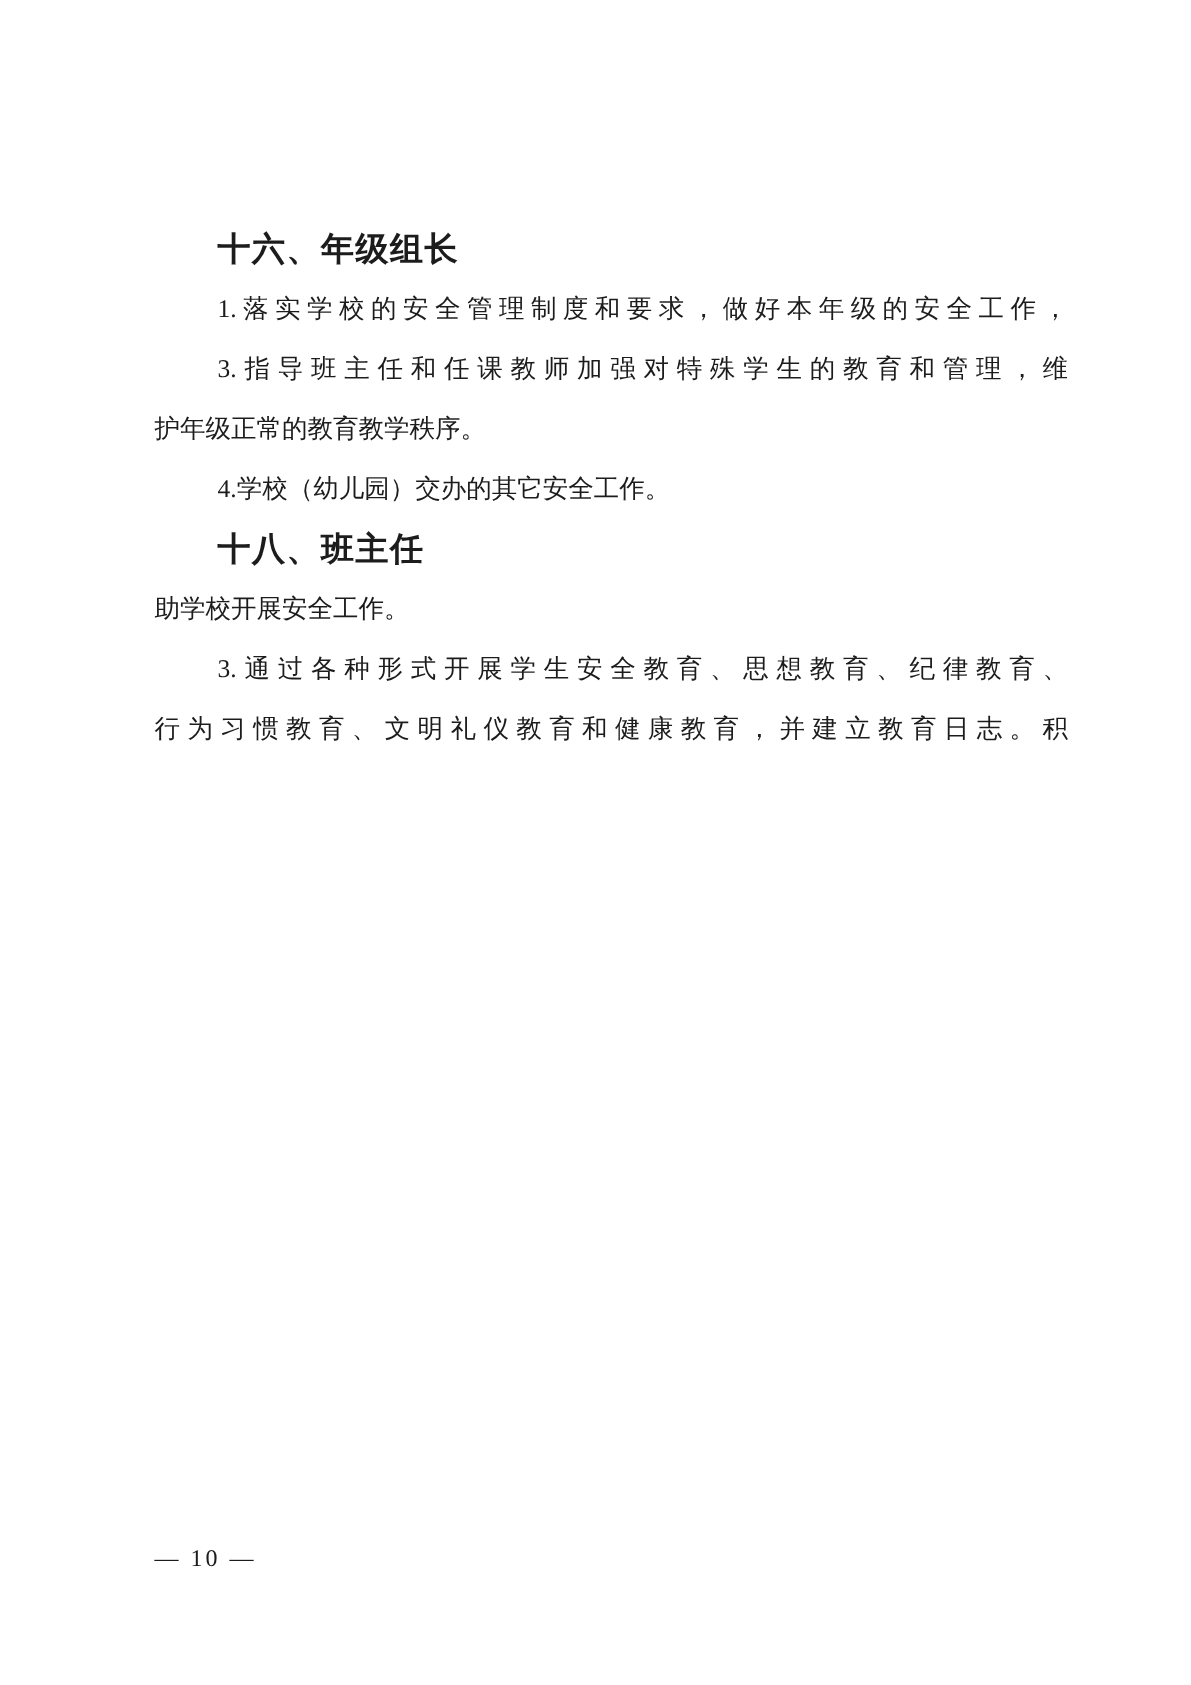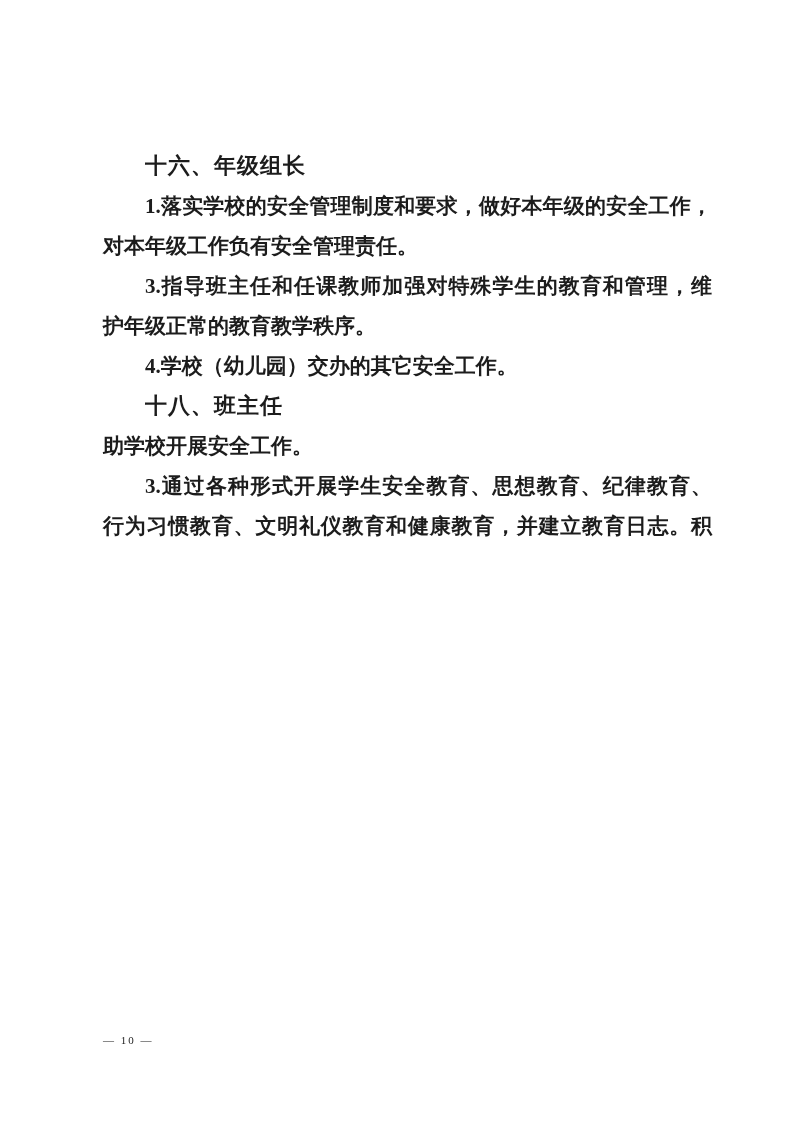--- a/index.html
+++ b/index.html
@@ -12,64 +12,62 @@
     font-family: "Liberation Serif", "DejaVu Serif", serif;
   }
   .doc {
     position: absolute;
     left: 103px;
     top: 146px;
     width: 609px;
   }
   .ln {
     font-family: "Liberation Serif", "DejaVu Serif", serif;
-    font-size: 21px;
+    font-size: 17px;
     line-height: 40px;
     height: 40px;
     color: #1c1c1c;
     text-align: justify;
     text-justify: inter-character;
     white-space: nowrap;
     overflow: visible;
-    font-weight: bold;
   }
   .fill { text-align-last: justify; }
   .end  { text-align-last: left; }
   .ind  { text-indent: 42px; }
   .h {
     font-family: "Liberation Sans", "DejaVu Sans", sans-serif;
     font-weight: bold;
     font-size: 22px;
     letter-spacing: 1px;
     text-align: left;
     text-align-last: left;
   }
   .footer {
     position: absolute;
     left: 103px;
     top: 1028px;
     height: 24px;
     line-height: 24px;
     font-family: "Liberation Serif", "DejaVu Serif", serif;
-    font-size: 11px;
+    font-size: 16px;
     letter-spacing: 2px;
     color: #1c1c1c;
   }
 </style>
 </head>
 <body>
 
 <div class="page">
   <div class="doc">
 
     <div>
       <div class="ln h ind">十六、年级组长</div>
       <div>
         <div class="ln fill ind">1.落实学校的安全管理制度和要求，做好本年级的安全工作，</div>
-        <div class="ln end">对本年级工作负有安全管理责任。</div>
       </div>
       <div>
         <div class="ln fill ind">3.指导班主任和任课教师加强对特殊学生的教育和管理，维</div>
         <div class="ln end">护年级正常的教育教学秩序。</div>
       </div>
       <div>
         <div class="ln end ind">4.学校（幼儿园）交办的其它安全工作。</div>
       </div>
     </div>
 

